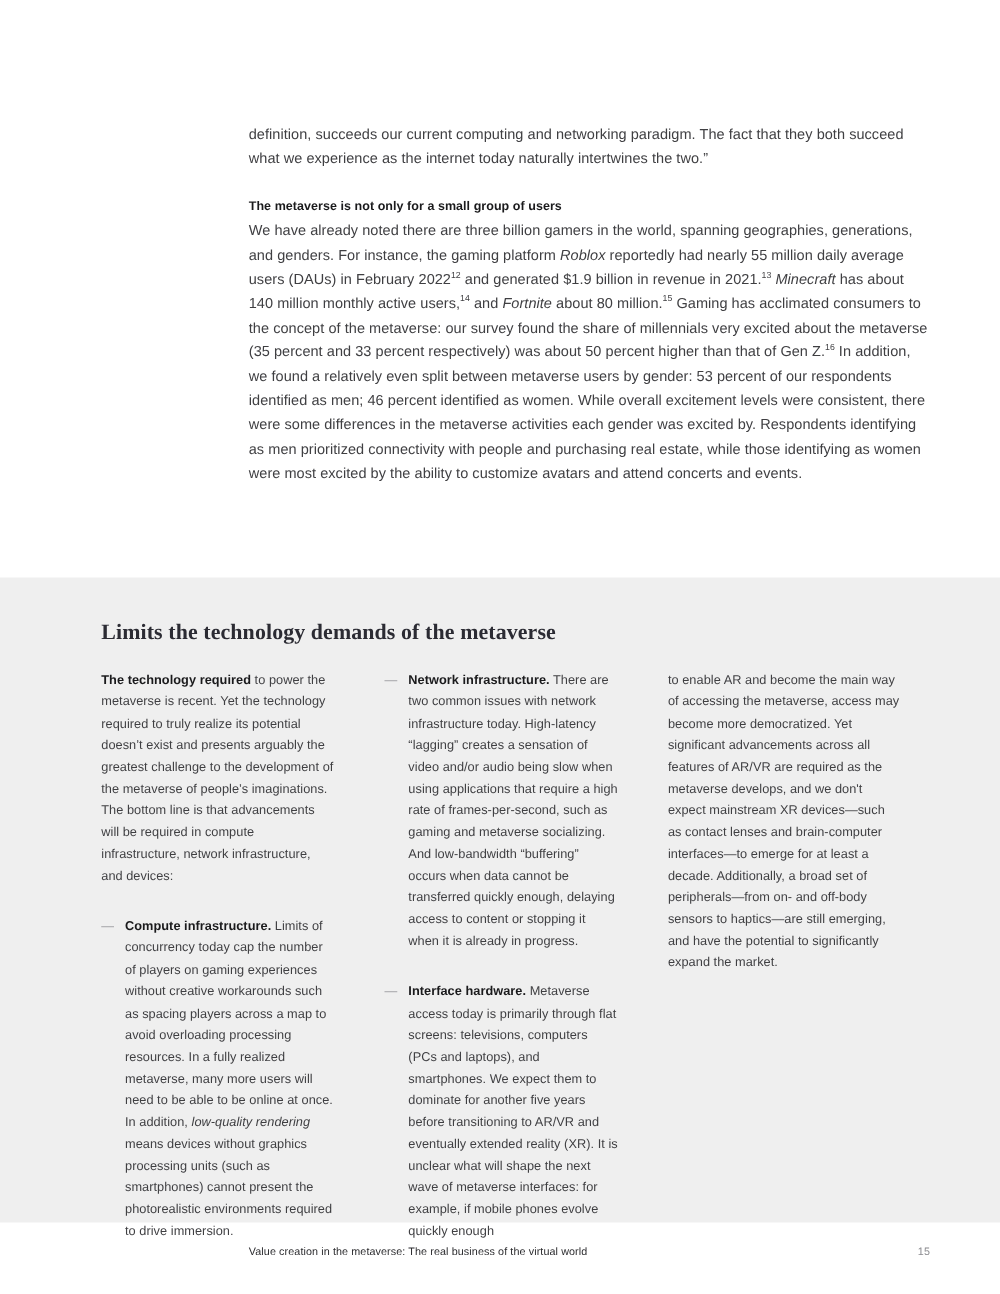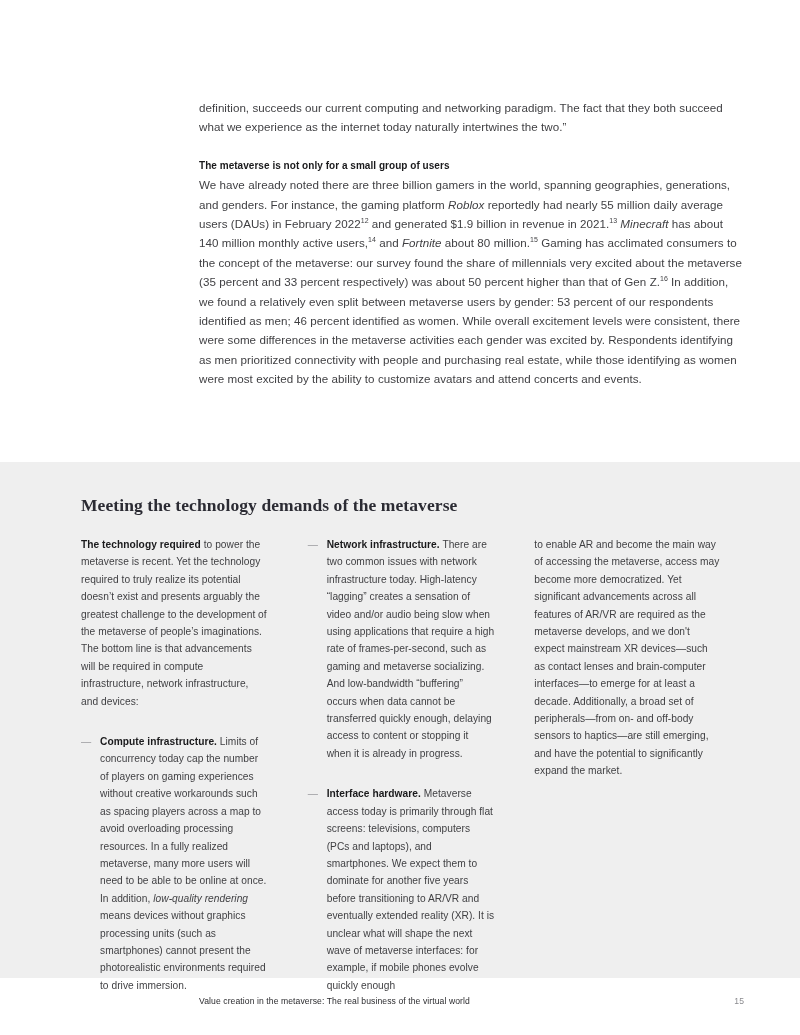--- a/index.html
+++ b/index.html
@@ -171,21 +171,21 @@
     <div class="section-gap"></div>
 
     <div class="sub-head">The metaverse is not only for a small group of users</div>
 
     <p class="para"><span>We have already noted there are three billion gamers in the world, spanning geographies, generations, and genders. For instance, the gaming platform </span><em>Roblox</em><span> reportedly had nearly 55 million daily average users (DAUs) in February 2022</span><sup>12</sup><span> and generated $1.9 billion in revenue in 2021.</span><sup>13</sup><span> </span><em>Minecraft</em><span> has about 140 million monthly active users,</span><sup>14</sup><span> and </span><em>Fortnite</em><span> about 80 million.</span><sup>15</sup><span> Gaming has acclimated consumers to the concept of the metaverse: our survey found the share of millennials very excited about the metaverse (35 percent and 33 percent respectively) was about 50 percent higher than that of Gen Z.</span><sup>16</sup><span> In addition, we found a relatively even split between metaverse users by gender: 53 percent of our respondents identified as men; 46 percent identified as women. While overall excitement levels were consistent, there were some differences in the metaverse activities each gender was excited by. Respondents identifying as men prioritized connectivity with people and purchasing real estate, while those identifying as women were most excited by the ability to customize avatars and attend concerts and events.</span></p>
 
   </div>
 
   <div class="gray-panel">
 
-    <div class="panel-title">Meeting the technology demands of the metaverse</div>
+    <div class="panel-title">Limits the technology demands of the metaverse</div>
 
     <div class="columns">
 
       <div class="col">
         <p class="col-text"><b>The technology required</b><span> to power the metaverse is recent. Yet the technology required to truly realize its potential doesn’t exist and presents arguably the greatest challenge to the development of the metaverse of people’s imaginations. The bottom line is that advancements will be required in compute infrastructure, network infrastructure, and devices:</span></p>
 
         <div class="bullet-item">
           <span class="dash">—</span>
           <div class="bullet-body">
             <p class="col-text"><b>Compute infrastructure.</b><span> Limits of concurrency today cap the number of players on gaming experiences without creative workarounds such as spacing players across a map to avoid overloading processing resources. In a fully realized metaverse, many more users will need to be able to be online at once. In addition, </span><em>low-quality rendering</em><span> means devices without graphics processing units (such as smartphones) cannot present the photorealistic environments required to drive immersion.</span></p>

